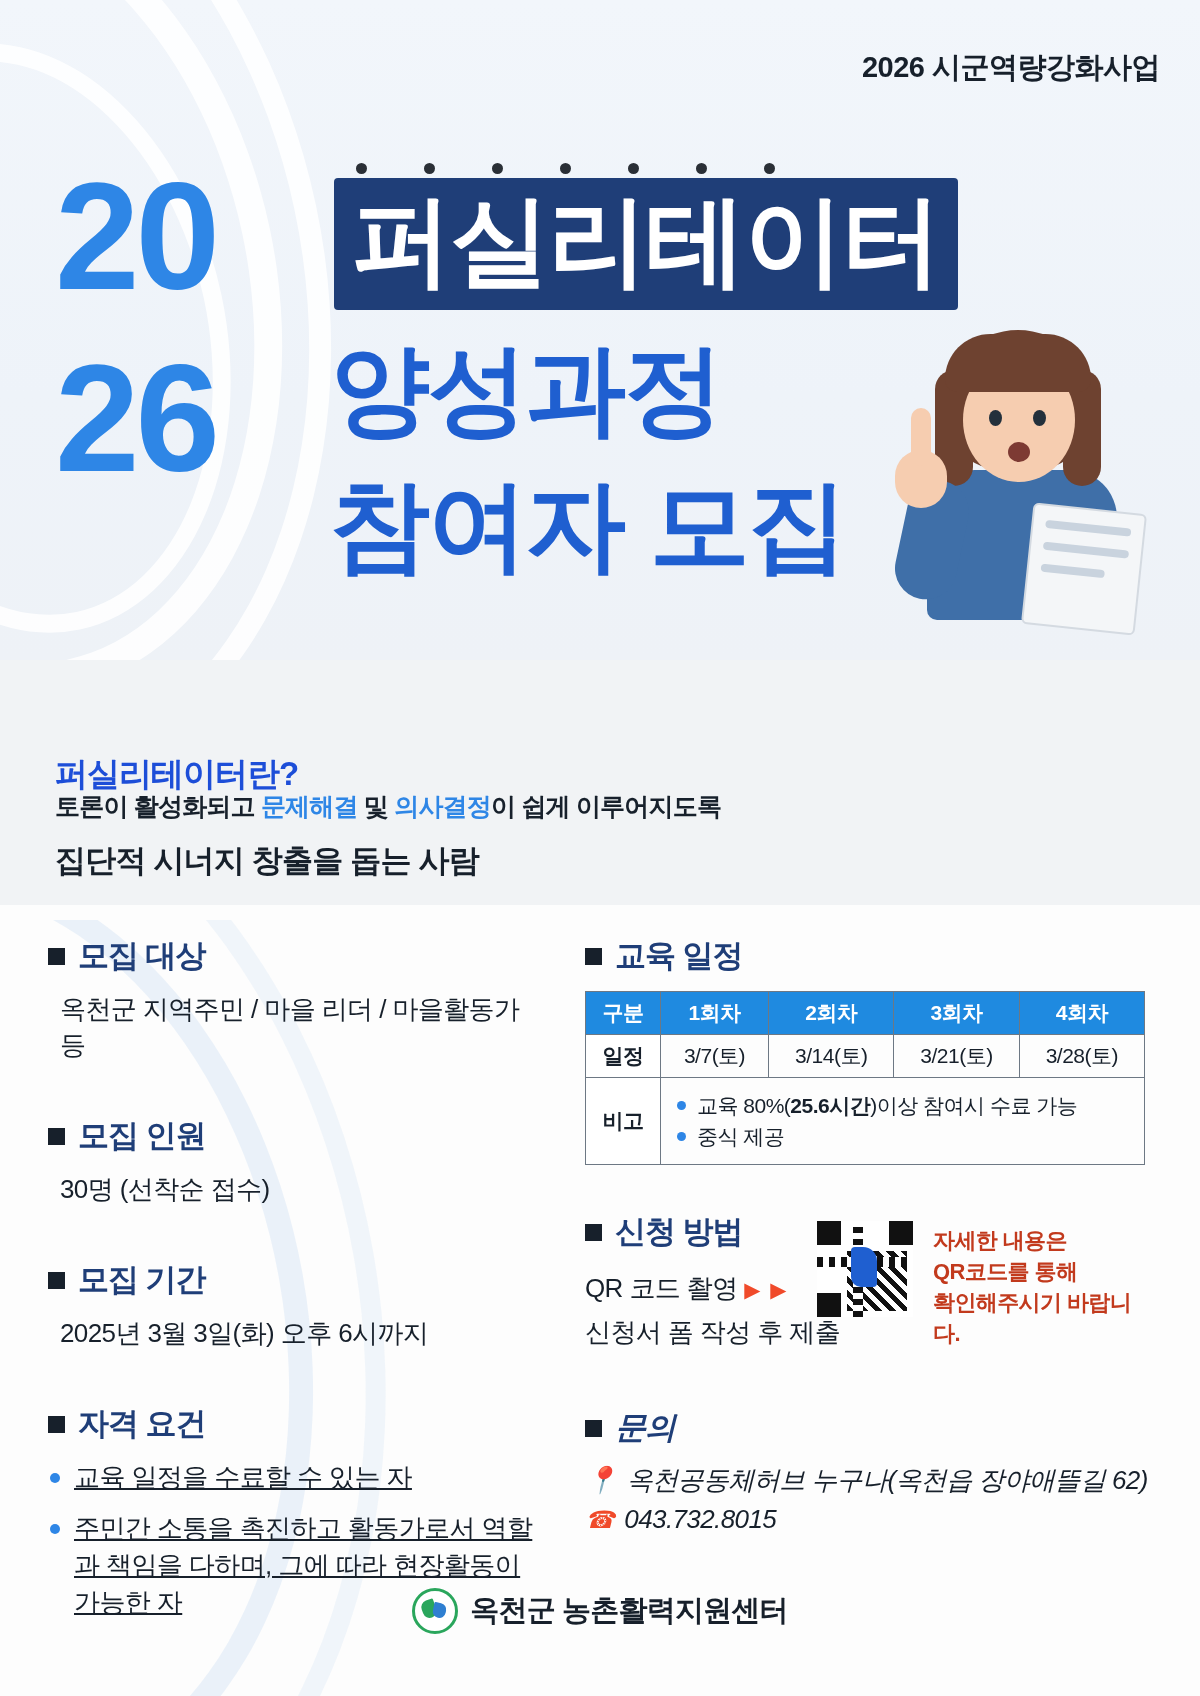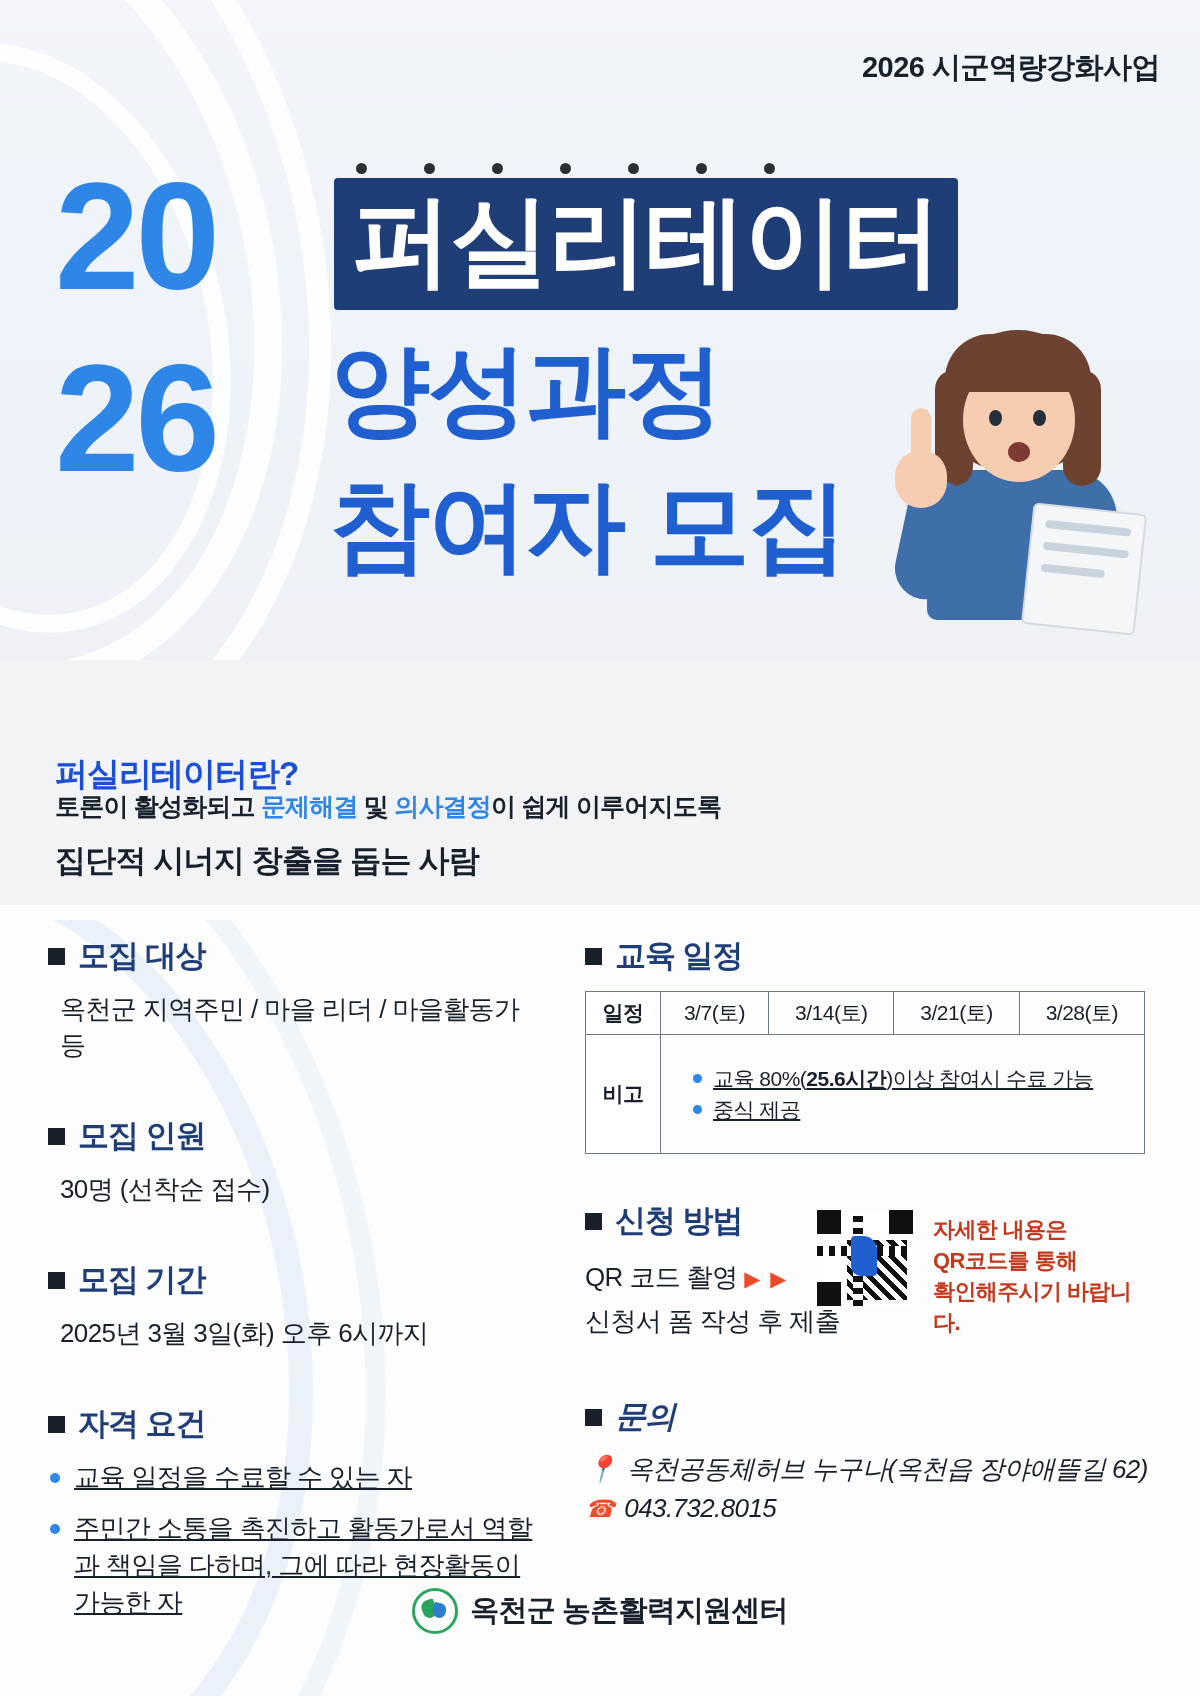--- a/index.html
+++ b/index.html
@@ -131,21 +131,21 @@
 
   
   table.sched { border-collapse:collapse; width:560px; font-size:21px; }
   table.sched th, table.sched td {
     border:1px solid #6d7884; text-align:center; padding:7px 4px; color:#17202b; letter-spacing:-0.5px;
   }
   table.sched th { background:#1f8ae0; color:#fff; font-weight:700; }
   table.sched th.corner { background:#1f8ae0; }
   table.sched td.rowhead { font-weight:700; background:#fff; width:66px; }
   table.sched td.note { text-align:left; padding:12px 14px; }
-  .note-list { list-style:none; margin:16px; padding:0;text-decoration:underline; }
+  .note-list { list-style:none; margin:0; padding:0; }
   .note-list li { position:relative; padding-left:22px; font-size:21px; line-height:31px; }
   .note-list li:before {
     content:""; position:absolute; left:2px; top:11px; width:9px; height:9px; background:#2e86e6; border-radius:50%;
   }
   .note-list b { font-weight:800; }
 
   
   .apply-wrap { position:relative; margin-top:46px; }
   .apply-text { font-size:26px; line-height:42px; letter-spacing:-0.6px; color:#17202b; }
   .tri { color:#f04a2a; font-size:21px; letter-spacing:2px; }
@@ -292,20 +292,27 @@
 
   <div class="col-right">
 
     <div>
       <div class="sec-head">
         <span class="sq"></span>
         <span>교육 일정</span>
       </div>
       <table class="sched">
         <tbody>
+            <tr>
+          <th class="corner">구분</th>
+          <th>1회차</th>
+          <th>2회차</th>
+          <th>3회차</th>
+          <th>4회차</th>
+        </tr>
         <tr>
           <td class="rowhead">일정</td>
           <td>3/7(토)</td>
           <td>3/14(토)</td>
           <td>3/21(토)</td>
           <td>3/28(토)</td>
         </tr>
         <tr>
           <td class="rowhead">비고</td>
           <td class="note" colspan="4">

